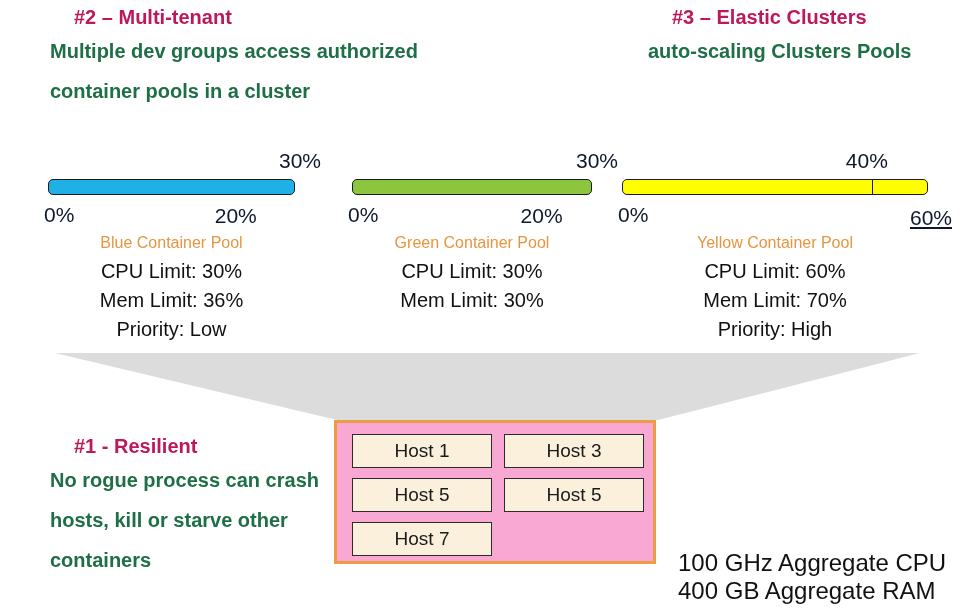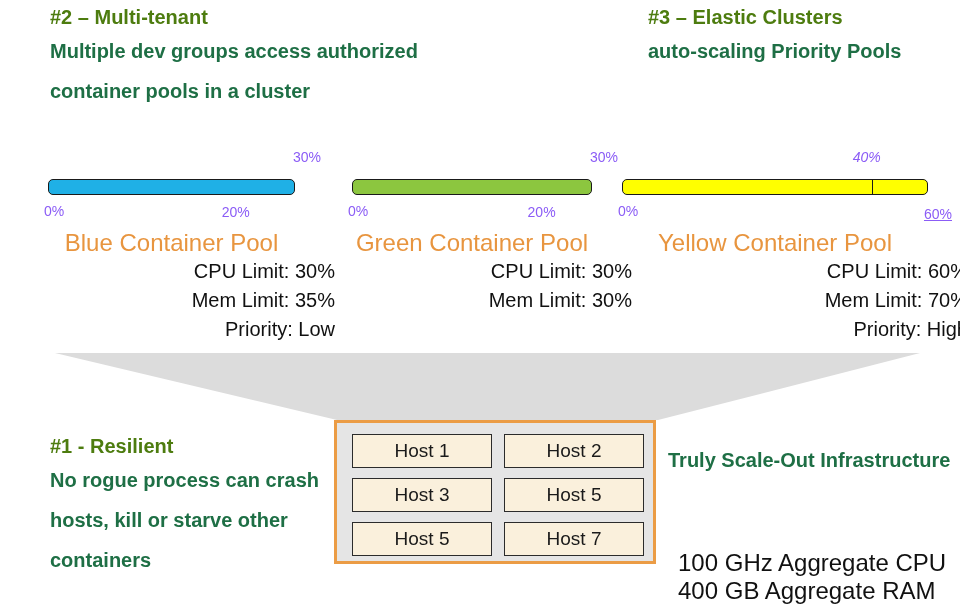--- a/index.html
+++ b/index.html
@@ -2,50 +2,50 @@
 <html><head>
 <meta charset="utf-8">
 <style>
   html,body{margin:0;padding:0;background:#fff;}
   .canvas{
     position:relative;width:960px;height:612px;background:#fff;overflow:hidden;
     font-family:"Liberation Sans",sans-serif;color:#111;
   }
   
   .note{position:absolute;}
-  .note-title{font-size:20px;font-weight:bold;color:#4d7c0f;line-height:28px;}
+  .note-title{font-size:20px;font-weight:bold;color:#be185d;line-height:28px;margin-left:24px;}
   .note-body{font-size:20px;font-weight:bold;color:#1E6F45;line-height:40px;}
 
   
   .pool{position:absolute;top:179px;}
   .bar{
     position:relative;height:14px;border:1.5px solid #1a1a1a;border-radius:5px;
     box-sizing:content-box;
   }
   .bar-divider{
     position:absolute;top:0;bottom:0;width:0;border-left:1.5px solid #1a1a1a;
   }
-  .pct{font-size:14px;color:#8b5cf6;white-space:nowrap;text-align:center;}
+  .pct{font-size:21px;color:#0f172a;white-space:nowrap;text-align:center;}
   .pct-top{position:absolute;top:-30px;}
   .pct-top--end{right:-26px;}
-  .pct-top--mark{left:80%;transform:translateX(-50%);font-style:italic;}
+  .pct-top--mark{left:80%;transform:translateX(-50%);}
   .pct-start{position:absolute;left:-4px;top:24px;}
   .pct-mid{position:absolute;top:25px;transform:translateX(-50%);}
   .pct-end{position:absolute;right:-24px;top:27px;text-decoration:underline;}
   .pool-text{position:absolute;top:49px;left:-40px;right:-40px;text-align:center;}
-  .pool-name{font-size:24px;color:#E8953F;line-height:29px;white-space:nowrap;}
-  .pool-stat{font-size:20px;color:#111;line-height:29px;white-space:nowrap;text-align:right;}
+  .pool-name{font-size:16px;color:#E8953F;line-height:29px;white-space:nowrap;}
+  .pool-stat{font-size:20px;color:#111;line-height:29px;white-space:nowrap;}
 
   
   .funnel{position:absolute;left:0;top:0;width:960px;height:612px;pointer-events:none;}
 
   
   .host-box{
     position:absolute;left:334px;top:420px;width:322px;height:144px;
-    background:#e5e5e5;border:3px solid #EB9C45;box-sizing:border-box;
+    background:#f9a8d4;border:3px solid #EB9C45;box-sizing:border-box;
     display:grid;grid-template-columns:140px 140px;grid-auto-rows:34px;
     gap:10px 12px;padding:11px 0 0 15px;align-content:start;
   }
   .host{
     background:#FAF0DC;border:1.5px solid #2b2b2b;box-sizing:border-box;
     display:flex;align-items:center;justify-content:center;
     font-size:19px;color:#1a1a1a;
   }
 
   
@@ -56,32 +56,32 @@
 
 <div class="canvas">
 
   <div class="note" style="left:50px;top:3px;width:395px;">
     <div class="note-title">#2 – Multi-tenant</div>
     <div class="note-body">Multiple dev groups access authorized container pools in a cluster</div>
   </div>
 
   <div class="note" style="left:648px;top:3px;width:310px;">
     <div class="note-title">#3 – Elastic Clusters</div>
-    <div class="note-body">auto-scaling Priority Pools</div>
+    <div class="note-body">auto-scaling Clusters Pools</div>
   </div>
 
   <div class="pool" style="left:48px;width:247px;">
     <div class="pct pct-top pct-top--end">30%</div>
     <div class="bar" style="background: rgb(31, 176, 230);"></div>
     <div class="pct pct-start">0%</div>
     <div class="pct pct-mid" style="left:76%;">20%</div>
     <div class="pool-text">
       <div class="pool-name">Blue Container Pool</div>
       <div class="pool-stat">CPU Limit: 30%</div>
-      <div class="pool-stat">Mem Limit: 35%</div>
+      <div class="pool-stat">Mem Limit: 36%</div>
       <div class="pool-stat">Priority: Low</div>
     </div>
   </div>
 
   <div class="pool" style="left:352px;width:240px;">
     <div class="pct pct-top pct-top--end">30%</div>
     <div class="bar" style="background: rgb(140, 198, 63);"></div>
     <div class="pct pct-start">0%</div>
     <div class="pct pct-mid" style="left:79%;">20%</div>
     <div class="pool-text">
@@ -110,29 +110,27 @@
     <polygon points="55,353 920,353 658,420 337,420" fill="#DCDCDC"></polygon>
   </svg>
 
   <div class="note" style="left:50px;top:432px;width:278px;">
     <div class="note-title">#1 - Resilient</div>
     <div class="note-body">No rogue process can crash hosts, kill or starve other containers</div>
   </div>
 
   <div class="host-box">
     <div class="host">Host 1</div>
-    <div class="host">Host 2</div>
     <div class="host">Host 3</div>
     <div class="host">Host 5</div>
     <div class="host">Host 5</div>
     <div class="host">Host 7</div>
   </div>
 
   <div class="note" style="left:668px;top:440px;width:292px;">
-    <div class="note-body">Truly Scale-Out Infrastructure</div>
   </div>
 
   <div class="aggregate">
     <div>100 GHz Aggregate CPU</div>
     <div>400 GB Aggregate RAM</div>
   </div>
 
 </div>
 
 </body></html>

